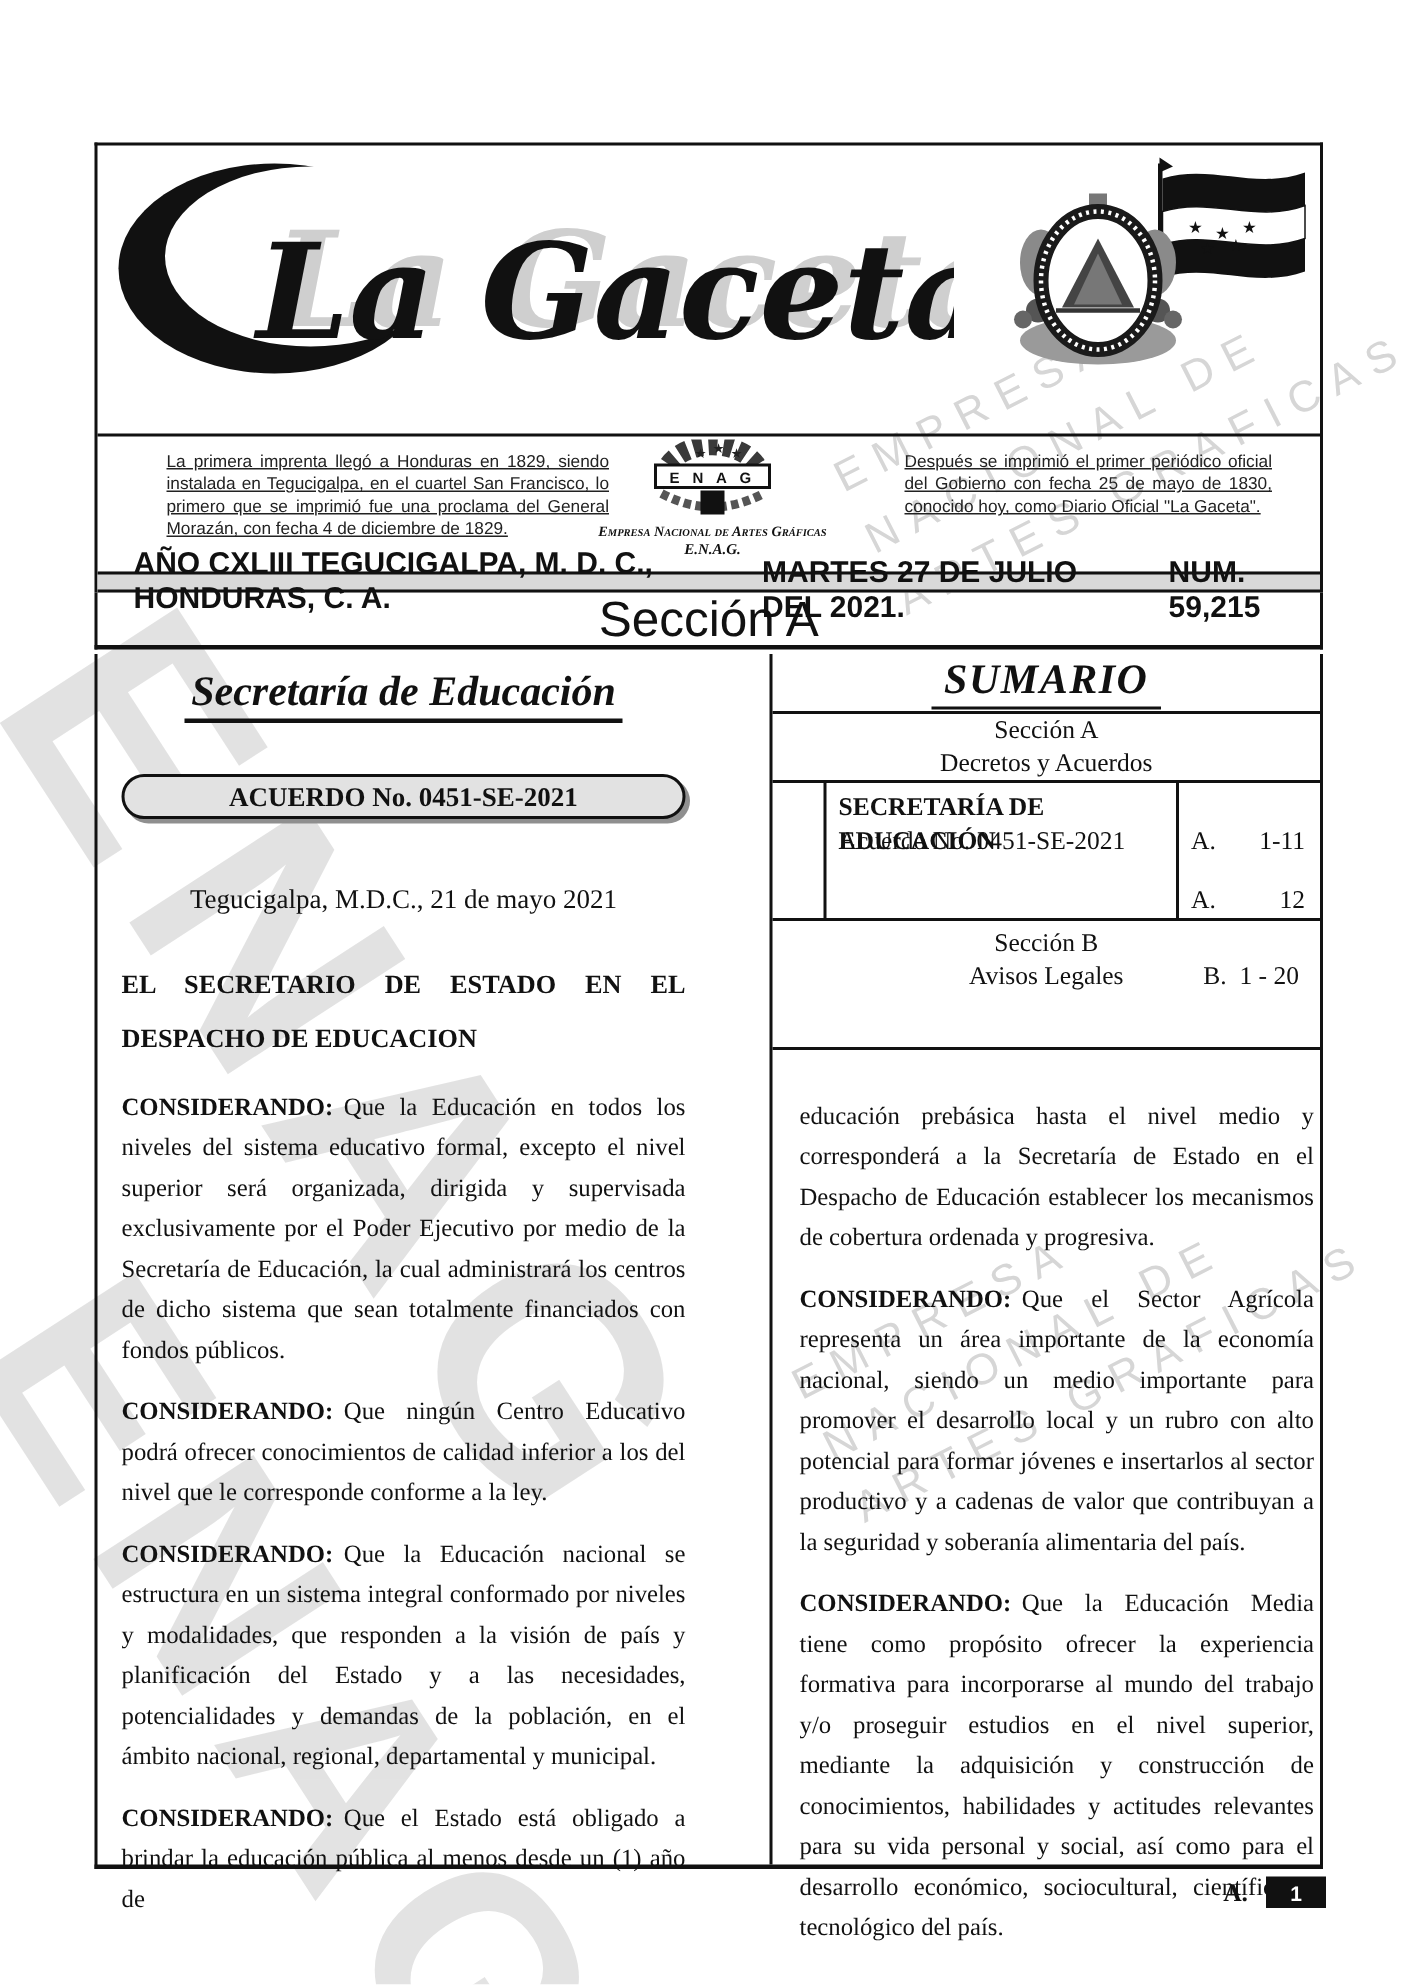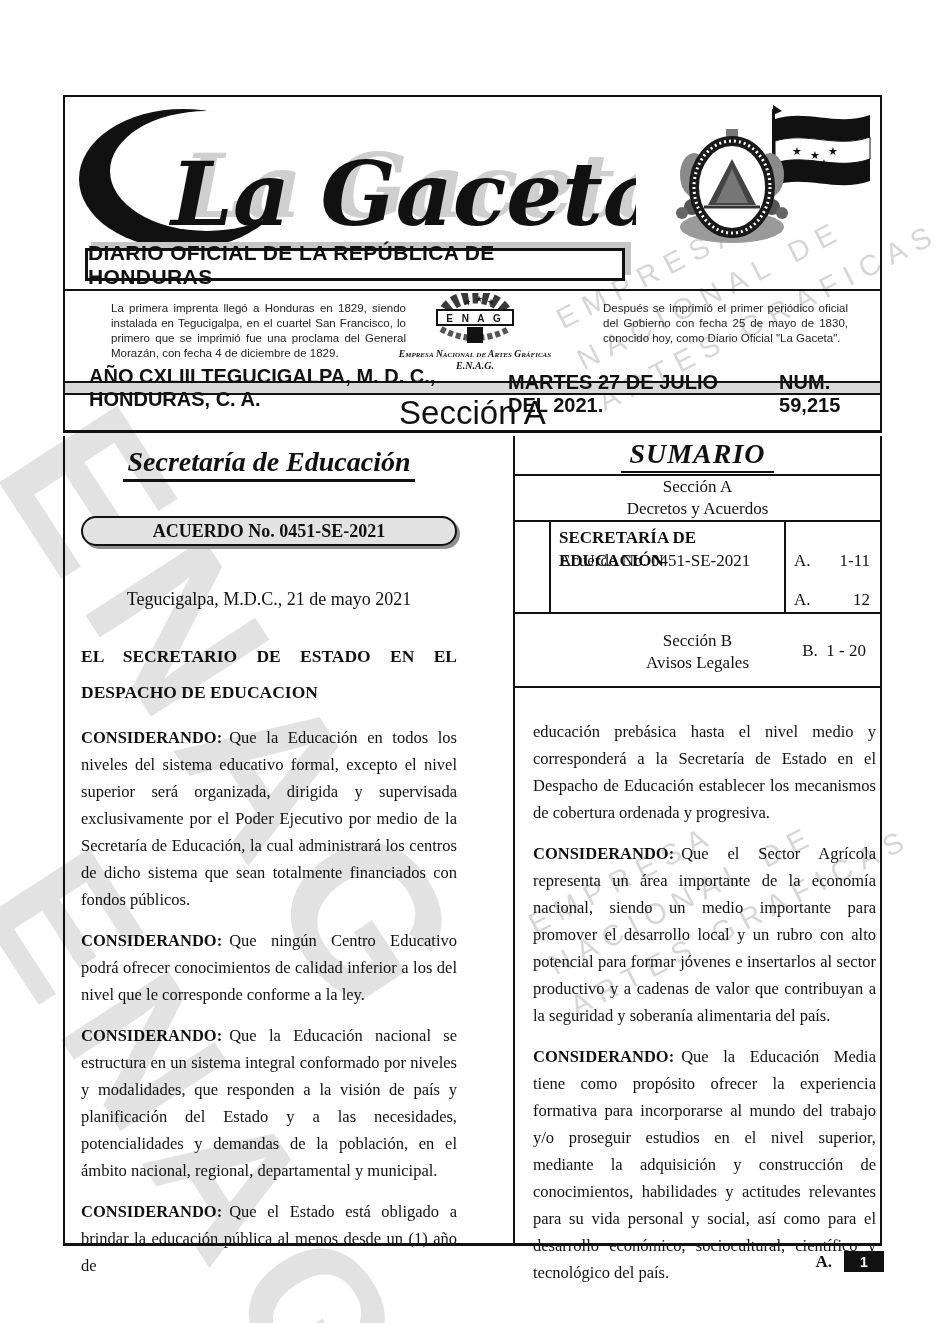--- a/index.html
+++ b/index.html
@@ -20,21 +20,21 @@
                 border-left:2px solid #111; border-right:2px solid #111; border-top:2px solid #111; z-index:1; }
   .masthead { position:relative; width:100%; height:194px; border-bottom:2px solid #111; }
   .gaceta-svg { position:absolute; left:6px; top:2px; }
   .coat-svg { position:absolute; right:8px; top:6px; }
   .diario-banner { position:absolute; left:20px; bottom:8px; width:540px; height:33px;
                    border:3px solid #111; background:#fff; box-shadow:6px -6px 0 #c6c6c6;
                    display:flex; align-items:center; justify-content:center;
                    font-family:"Liberation Sans", sans-serif; font-weight:bold; font-size:21px; letter-spacing:.4px; }
   .notes-row { position:relative; width:100%; height:76px; }
   .note { position:absolute; top:10px; font-family:"Liberation Sans", sans-serif;
-          font-size:11.5px; line-height:15px; color:#222; text-align:justify; }
+          font-size:11.5px; line-height:15px; color:#222; text-align:justify;text-decoration:underline; }
   .note-left { left:46px; width:295px; }
   .note-right { right:32px; width:245px; }
   .enag-block { position:absolute; left:325px; top:2px; width:170px; text-align:center; }
   .enag-name { font-size:9.5px; font-weight:bold; font-style:italic; font-variant:small-caps; line-height:11px; }
   .enag-abbr { font-size:10px; font-weight:bold; font-style:italic; }
   .datebar { position:absolute; left:0; bottom:0; width:100%; height:14px; background:#d9d9d9;
              border-top:2px solid #111; border-bottom:2px solid #111;
              display:flex; align-items:center; justify-content:space-between;
              font-family:"Liberation Sans", sans-serif; font-weight:bold; font-size:20px; }
   .datebar .dl { padding-left:24px; }
@@ -73,21 +73,21 @@
   .sum-title span { border-bottom:2.5px solid #111; padding:0 8px 1px 8px; }
   .sum-secA { height:46px; border-bottom:2px solid #111; display:flex; flex-direction:column;
               align-items:center; justify-content:center; line-height:22px; }
   .sum-main { display:grid; grid-template-columns:36px 1fr 96px; height:92px; border-bottom:2px solid #111; }
   .sum-main .c1 { border-right:2px solid #111; }
   .sum-main .c3 { border-left:2px solid #111; padding-top:4px; }
   .sum-main .c2 { padding:4px 6px 0 8px; }
   .sum-line { height:23px; line-height:23px; }
   .sum-spacer { height:16px; }
   .pg { display:flex; justify-content:space-between; padding:0 10px 0 8px; }
-  .sum-secB { position:relative; height:72px; padding-top:16px; text-align:center; line-height:22px; }
+  .sum-secB { position:relative; height:84px; padding-top:4px; text-align:center; line-height:22px; }
   .sum-secB .pgB { position:absolute; right:14px; top:26px; }
   .bold { font-weight:bold; }
 
   
   .footer { position:absolute; top:1251px; right:61px; display:flex; align-items:center; gap:12px; z-index:1; }
   .footer .pl { font-weight:bold; font-size:17px; }
   .footer .pn { width:40px; height:21px; background:#111; color:#fff; display:flex; align-items:center;
                 justify-content:center; font-family:"Liberation Sans", sans-serif; font-weight:bold; font-size:14px; }
 </style>
 </head>
@@ -138,21 +138,20 @@
           <circle cx="40" cy="110" r="6" fill="#666"></circle>
           <circle cx="130" cy="104" r="8" fill="#555"></circle>
           <circle cx="140" cy="110" r="6" fill="#666"></circle>
           <ellipse cx="90" cy="84" rx="38" ry="46" fill="#fff" stroke="#1a1a1a" stroke-width="10"></ellipse>
           <ellipse cx="90" cy="84" rx="38" ry="46" fill="none" stroke="#fff" stroke-width="3" stroke-dasharray="2,3"></ellipse>
           <polygon points="90,56 66,102 114,102" fill="#444"></polygon>
           <polygon points="90,66 74,100 106,100" fill="#777"></polygon>
           <line x1="62" y1="104" x2="118" y2="104" stroke="#333" stroke-width="3"></line>
         </g>
       </svg>
-      <div class="diario-banner">DIARIO OFICIAL DE LA REPÚBLICA DE HONDURAS</div>
     </div>
 
     <div class="notes-row">
       <p class="note note-left">La primera imprenta llegó a Honduras en 1829, siendo instalada en Tegucigalpa, en el cuartel San Francisco, lo primero que se imprimió fue una proclama del General Morazán, con fecha 4 de diciembre de 1829.</p>
       <div class="enag-block">
         <svg width="120" height="52" viewBox="0 0 120 52">
           <path d="M28,26 A32,22 0 0 1 92,26" fill="none" stroke="#3a3a3a" stroke-width="13" stroke-dasharray="6,4"></path>
           <text x="48" y="12" font-size="9" fill="#222">★</text>
           <text x="60" y="9" font-size="9" fill="#222">★</text>
           <text x="72" y="12" font-size="9" fill="#222">★</text>

